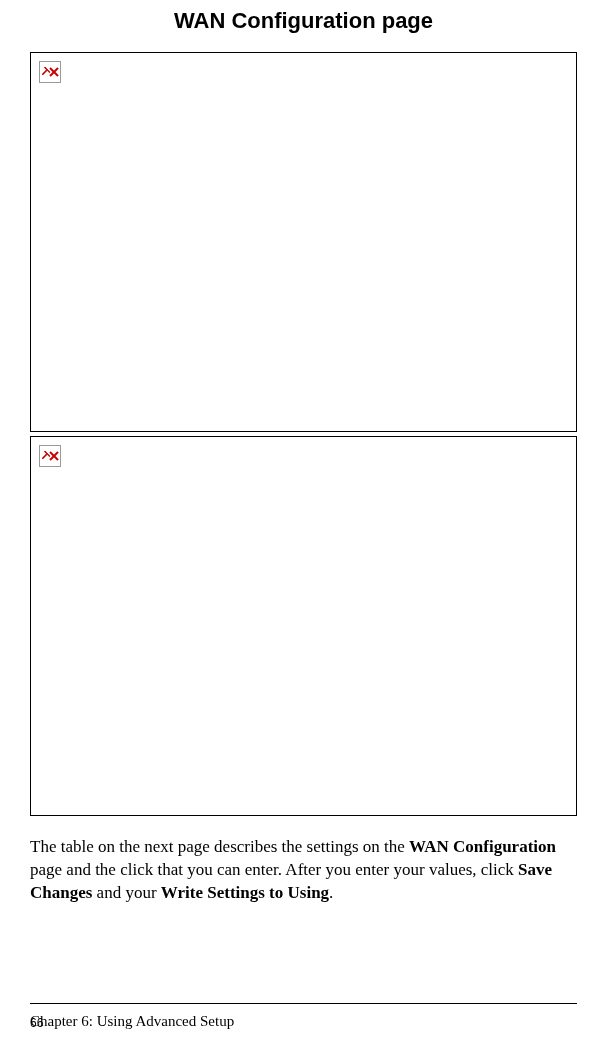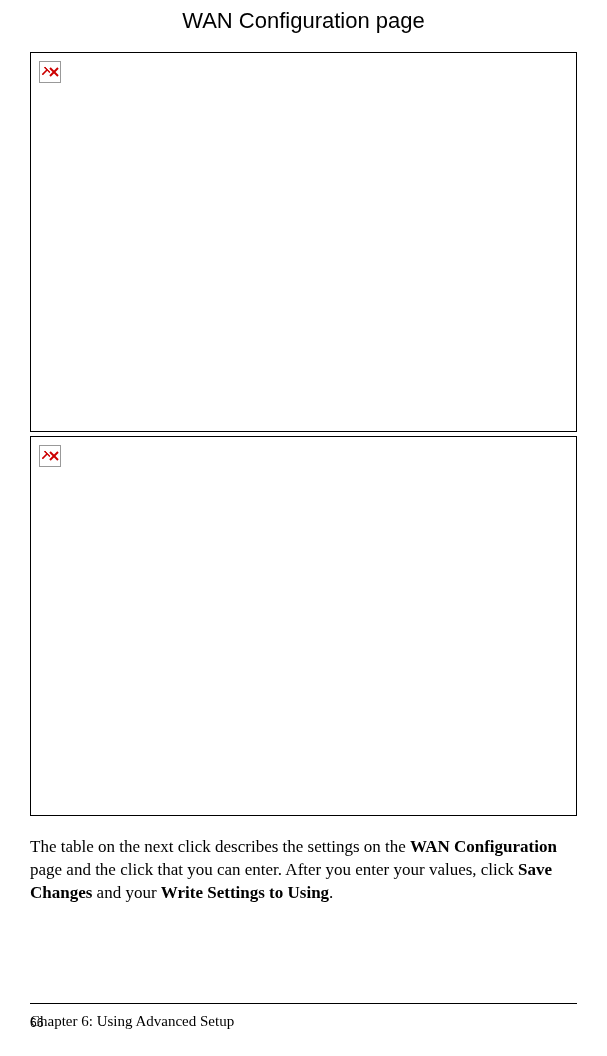--- a/index.html
+++ b/index.html
@@ -11,21 +11,21 @@
       width: 607px;
       height: 1056px;
       background: #fff;
       font-family: Georgia, 'Times New Roman', serif;
       color: #000;
       position: relative;
       padding: 0 30px;
     }
     .page-title {
       font-family: Arial, Helvetica, sans-serif;
-      font-weight: normal;
+      font-weight: bold;
       font-size: 22px;
       text-align: center;
       margin-top: 8px;
       margin-bottom: 18px;
     }
     .image-box {
       border: 1.5px solid #000;
       width: 100%;
       padding: 8px;
     }
@@ -100,20 +100,20 @@
 <div class="image-box bottom">
   <div class="broken-img">
     <svg viewBox="0 0 10 10">
         <line x1="1" y1="1" x2="9" y2="9" stroke="#c00" stroke-width="2"></line>
         <line x1="9" y1="1" x2="1" y2="9" stroke="#c00" stroke-width="2"></line>
       </svg>
   </div>
 </div>
 
 <p class="body-text">
-  <span>The table on the next click describes the settings on the </span><span class="bold">WAN Configuration</span><span> page and the click that you can enter. After you enter your values, click </span><span class="bold">Save Changes</span><span> and your </span><span class="bold">Write Settings to Using</span><span>.</span>
+  <span>The table on the next page describes the settings on the </span><span class="bold">WAN Configuration</span><span> page and the click that you can enter. After you enter your values, click </span><span class="bold">Save Changes</span><span> and your </span><span class="bold">Write Settings to Using</span><span>.</span>
 </p>
 
 <div class="footer-divider"></div>
 <div class="footer-text">
   <span>Chapter 6: Using Advanced Setup</span>
 </div>
 <div style="position:absolute; left:30px; bottom:26px; font-family:Arial,Helvetica,sans-serif; font-size:12px; z-index:-1;">66</div>
 
 </body></html>

